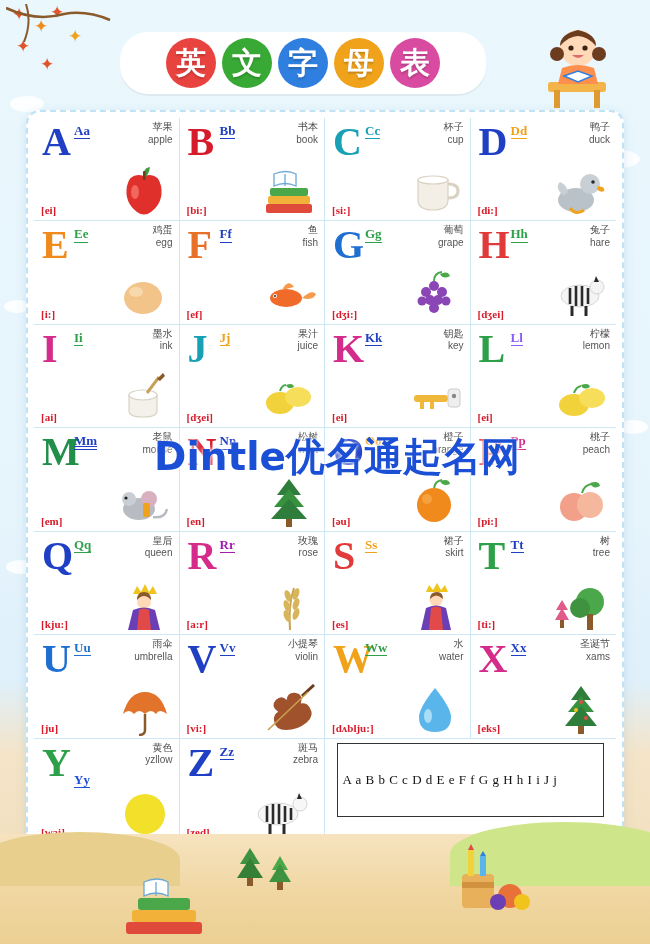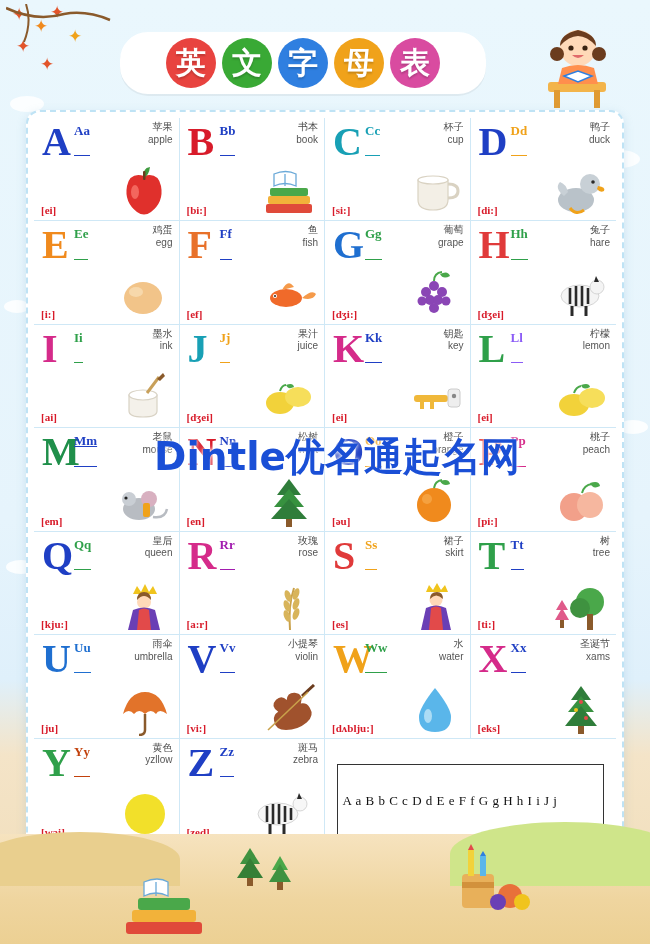--- a/index.html
+++ b/index.html
@@ -72,39 +72,39 @@
   .big{
     position:absolute;left:8px;top:4px;
     font-size:40px;font-weight:bold;line-height:1;
     font-family:"Liberation Serif", serif;
   }
   .small-pair{
     position:absolute;left:40px;top:6px;
     font-size:13px;font-weight:bold;line-height:1.1;
     font-family:"Liberation Serif", serif;
     border-bottom:1.5px solid currentColor;
-    padding-bottom:17px;
+    padding-bottom:0;
   }
   .word{
     position:absolute;right:6px;top:3px;text-align:right;
     font-size:10px;line-height:1.25;color:#4a4a4a;
     font-family:"DejaVu Sans", sans-serif;
   }
   .word .en{font-family:"Liberation Sans", sans-serif;font-size:10px;color:#555;}
   .phon{
     position:absolute;left:7px;bottom:4px;
     font-size:11px;font-weight:bold;
     font-family:"Liberation Serif", serif;
   }
   .art{position:absolute;right:4px;bottom:2px;width:62px;height:52px;}
   
   .alpha-cell{
     grid-column:span 2;
     border-right:none;
-    display:flex;align-items:flex-end;justify-content:center;
+    display:flex;align-items:flex-start;justify-content:center;
   }
   .alpha-box{
     width:96%;height:78%;
     border:1.5px solid #333;
     display:flex;flex-direction:column;justify-content:center;
     gap:2px;padding:3px 5px;box-sizing:border-box;
   }
   .alpha-line{
     font-family:"Liberation Serif", serif;
     font-size:13px;letter-spacing:.5px;color:#111;white-space:nowrap;
@@ -507,21 +507,21 @@
           <path d="M31 22 l16 20 h-32z" fill="#2f7d3a"></path>
           <rect x="28" y="42" width="6" height="8" fill="#8a5a2b"></rect>
           <circle cx="26" cy="26" r="2" fill="#f0c41d"></circle>
           <circle cx="36" cy="34" r="2" fill="#e24a4a"></circle>
           <circle cx="31" cy="18" r="2" fill="#e24a4a"></circle>
         </svg>
       </div>
 
       <div class="cell r7">
         <div class="big" style="color:#2fa04a;">Y</div>
-        <div class="small-pair" style="color:#c2410c;">Yy</div>
+        <div class="small-pair" style="color:#1d4ed8;margin-top:28px;">Yy</div>
         <div class="word"><span>黄色</span><br><span class="en">yzllow</span></div>
         <div class="phon" style="color:#d81b2a;">[wai]</div>
         <svg class="art" viewBox="0 0 62 52">
           <circle cx="32" cy="26" r="20" fill="#f2e02a"></circle>
         </svg>
       </div>
 
       <div class="cell r7">
         <div class="big" style="color:#1f3fc4;">Z</div>
         <div class="small-pair" style="color:#1f3fc4;">Zz</div>

